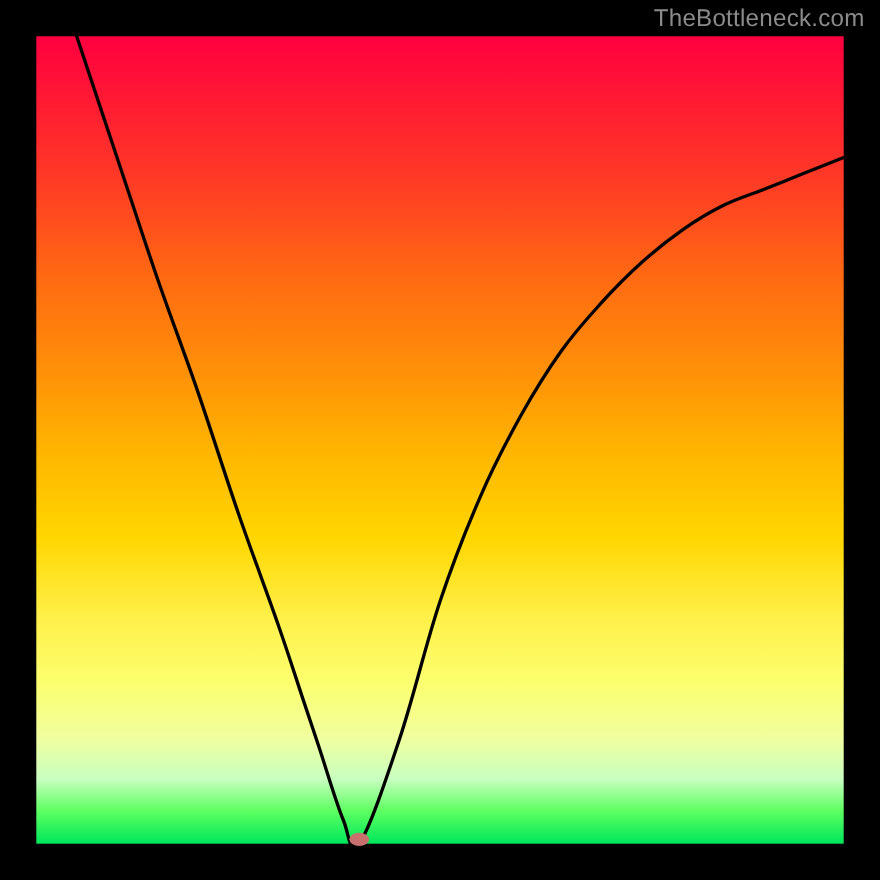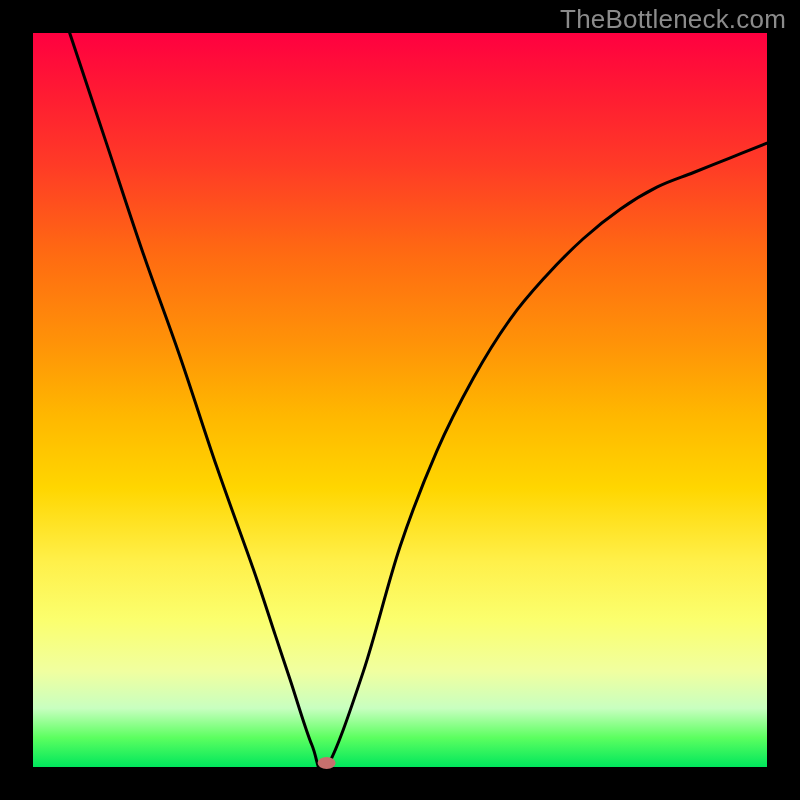--- a/index.html
+++ b/index.html
@@ -39,21 +39,21 @@
       #c8ffc0 92%,
       #5cff60 96%,
       #00e65c 100%
     );
   }
   .watermark {
     position: absolute;
     top: 4px;
     right: 14px;
     color: #8b8b8b;
-    font-size: 26px;
+    font-size: 22px;
     font-weight: 500;
     letter-spacing: 0.2px;
     user-select: none;
   }
   svg.curve-layer {
     position: absolute;
     left: 0;
     top: 0;
     width: 734px;
     height: 734px;

